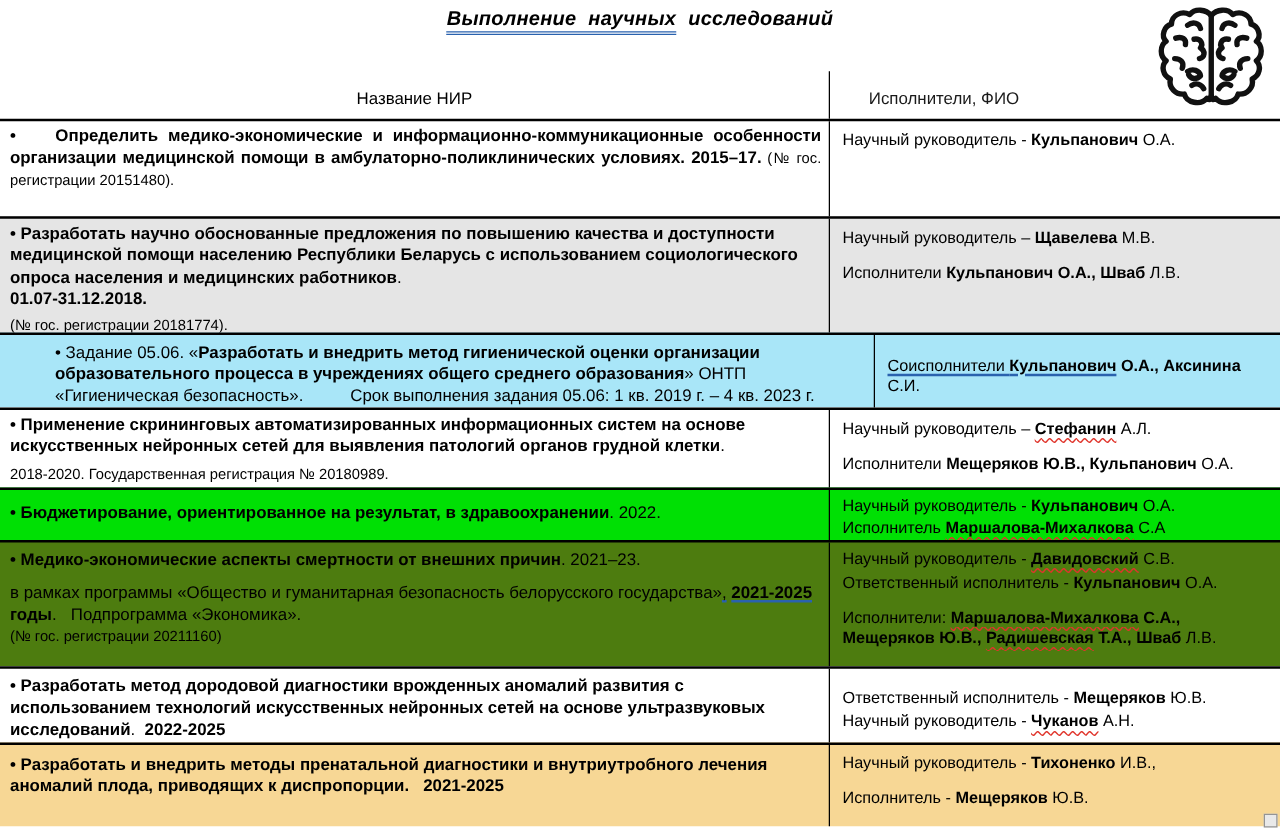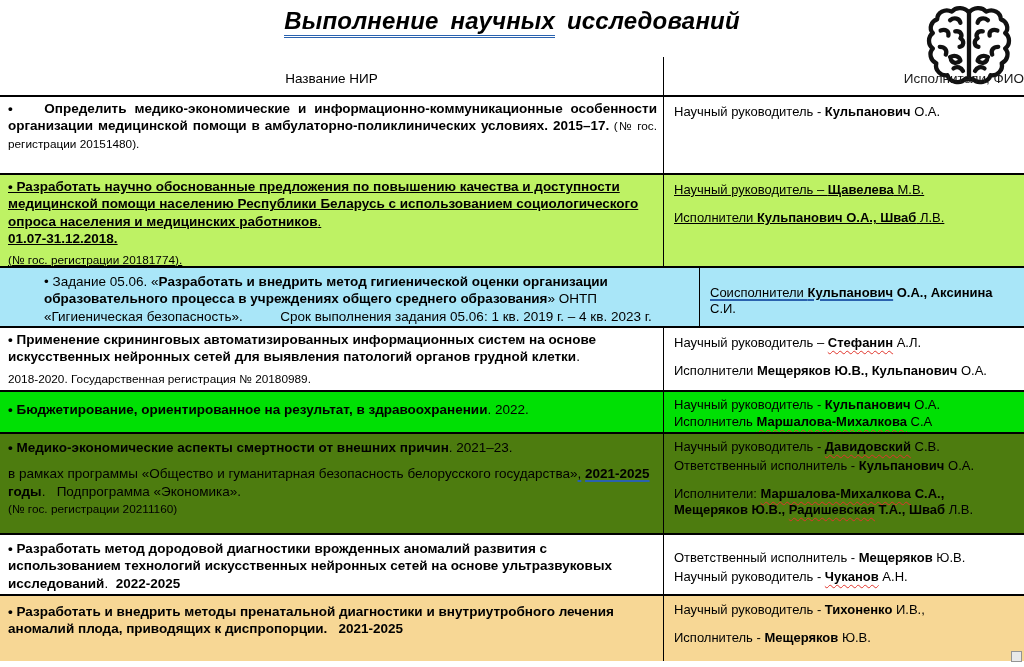--- a/index.html
+++ b/index.html
@@ -1,26 +1,26 @@
 <!DOCTYPE html>
 <html><head>
 <meta charset="utf-8">
 <style>
   html,body{margin:0;padding:0;background:#fff;}
   .page{position:relative;width:1024px;height:667px;background:#ffffff;
         font-family:"Liberation Sans",sans-serif;color:#000;overflow:hidden;}
   
   .top-area{position:relative;height:97px;box-sizing:border-box;border-bottom:2px solid #000;}
-  .title{ text-align:center;padding-top:7px;font-size:24px;font-weight:bold;font-style:italic;
+  .title{ text-align:center;padding-top:7px;font-size:16px;font-weight:bold;font-style:italic;
           word-spacing:5px;letter-spacing:.2px;}
   .t-u{border-bottom:3px double #2a62ae;padding-bottom:1px;}
   .brain{position:absolute;top:2px;right:12px;width:86px;height:88px;}
   .header-labels{position:absolute;left:0;right:0;bottom:9px;display:flex;}
   .hl-left{width:663px;text-align:center;font-size:13.5px;color:#000000;}
-  .hl-right{flex:1;text-align:right;font-size:13.5px;color:#1a1a1a;margin-left:32px;}
+  .hl-right{flex:1;text-align:left;font-size:13.5px;color:#1a1a1a;margin-left:32px;}
   .header-divider{position:absolute;left:663px;top:57px;bottom:0;width:1px;background:#000;}
   
   .tbody{width:1024px;}
   .row{display:flex;box-sizing:border-box;border-top:2px solid #000;}
   .tbody .row:first-child{border-top:none;}
   .tbody .row:nth-child(1){height:76px;}
   .tbody .row:nth-child(2){height:93px;}
   .tbody .row:nth-child(3){height:60px;padding-left:36px;}
   .tbody .row:nth-child(4){height:64px;}
   .tbody .row:nth-child(5){height:42px;}
@@ -75,21 +75,21 @@
 
   <div class="tbody">
       <div class="row" style="background: rgb(255, 255, 255);">
         <div class="cell left-cell">
           <p class="para just"><span class="b">•&nbsp;&nbsp;&nbsp; Определить медико-экономические и информационно-коммуникационные особенности организации медицинской помощи в амбулаторно-поликлинических условиях. 2015–17.</span><span class="sm"> (№ гос. регистрации 20151480).</span></p>
         </div>
         <div class="cell right-cell">
           <p class="line" style="margin-top: 4px;"><span>Научный руководитель - </span><span class="b">Кульпанович</span><span> О.А.</span></p>
         </div>
       </div>
-      <div class="row" style="background: #bef264; text-decoration: underline;">
+      <div class="row" style="background: #e5e5e5;">
         <div class="cell left-cell">
           <p class="para"><span class="b">• Разработать научно обоснованные предложения по повышению качества и доступности медицинской помощи населению Республики Беларусь с использованием социологического опроса населения и медицинских работников</span><span>.</span></p>
           <p class="para"><span class="b">01.07-31.12.2018.</span></p>
           <p class="para sm" style="margin-top: 6px;"><span>(№ гос. регистрации 20181774).</span></p>
         </div>
         <div class="cell right-cell">
           <p class="line" style="margin-top: 4px;"><span>Научный руководитель – </span><span class="b">Щавелева</span><span> М.В.</span></p>
           <p class="line" style="margin-top: 12px;"><span>Исполнители </span><span class="b">Кульпанович О.А., Шваб</span><span> Л.В.</span></p>
         </div>
       </div>

